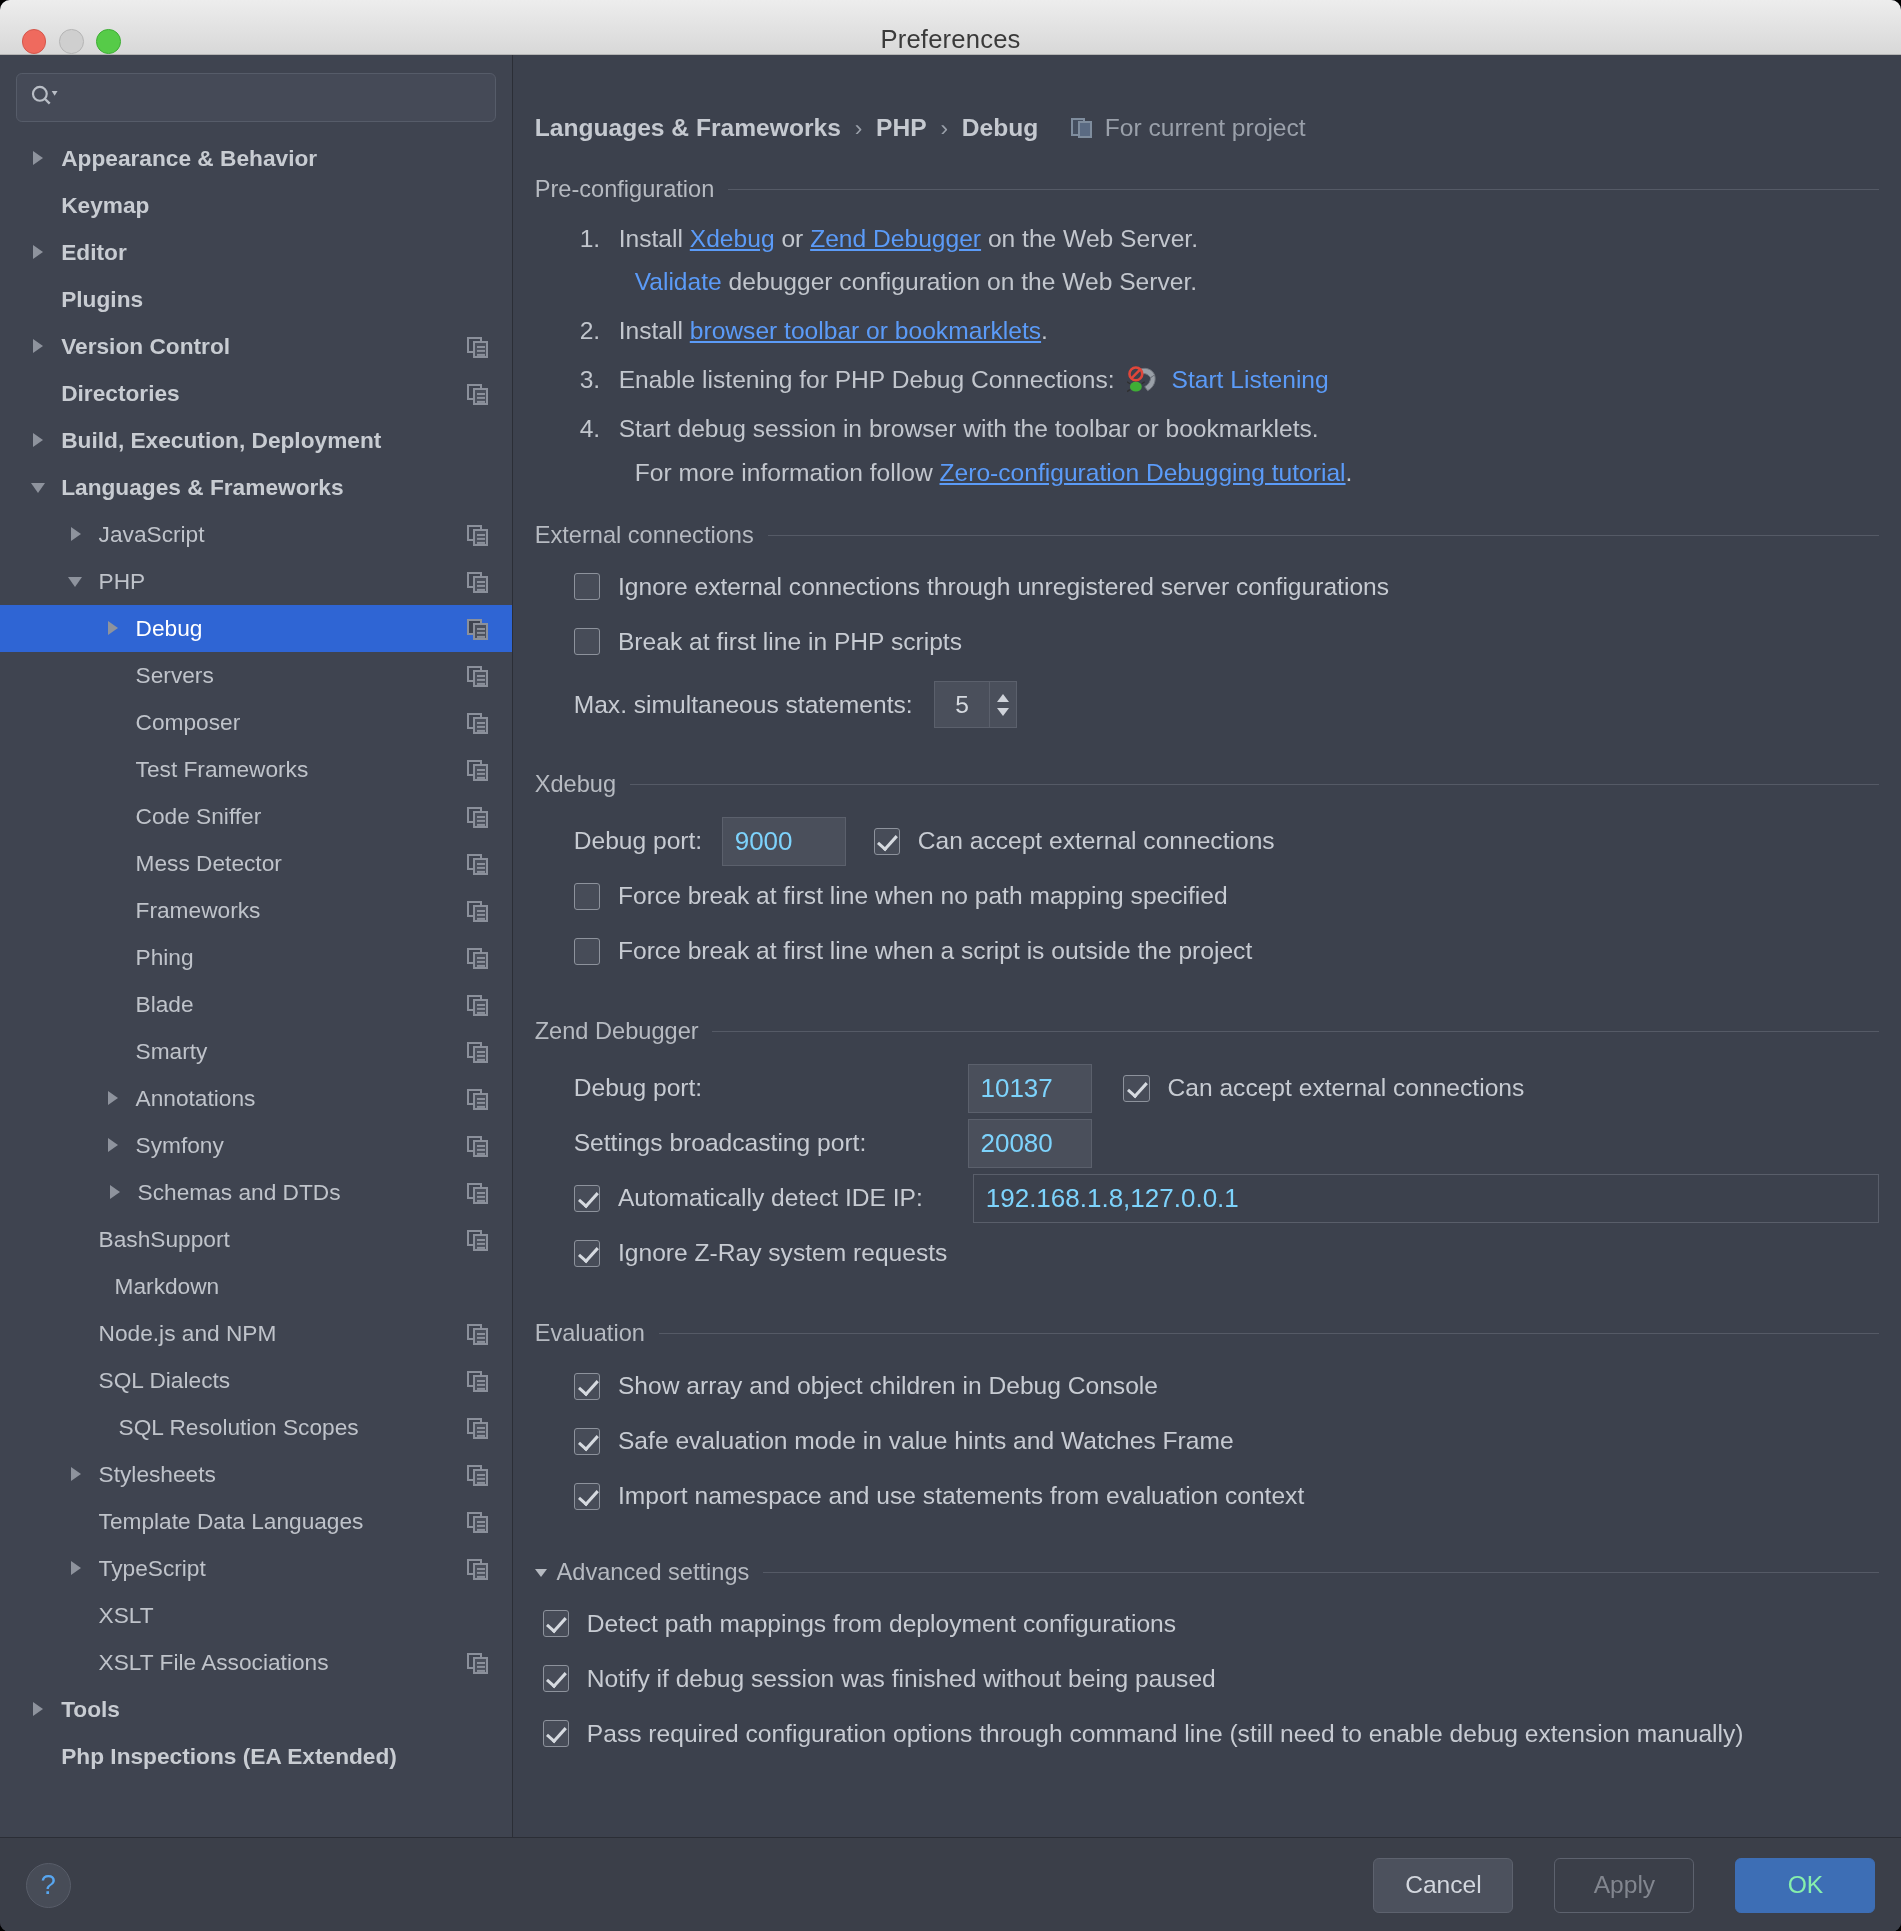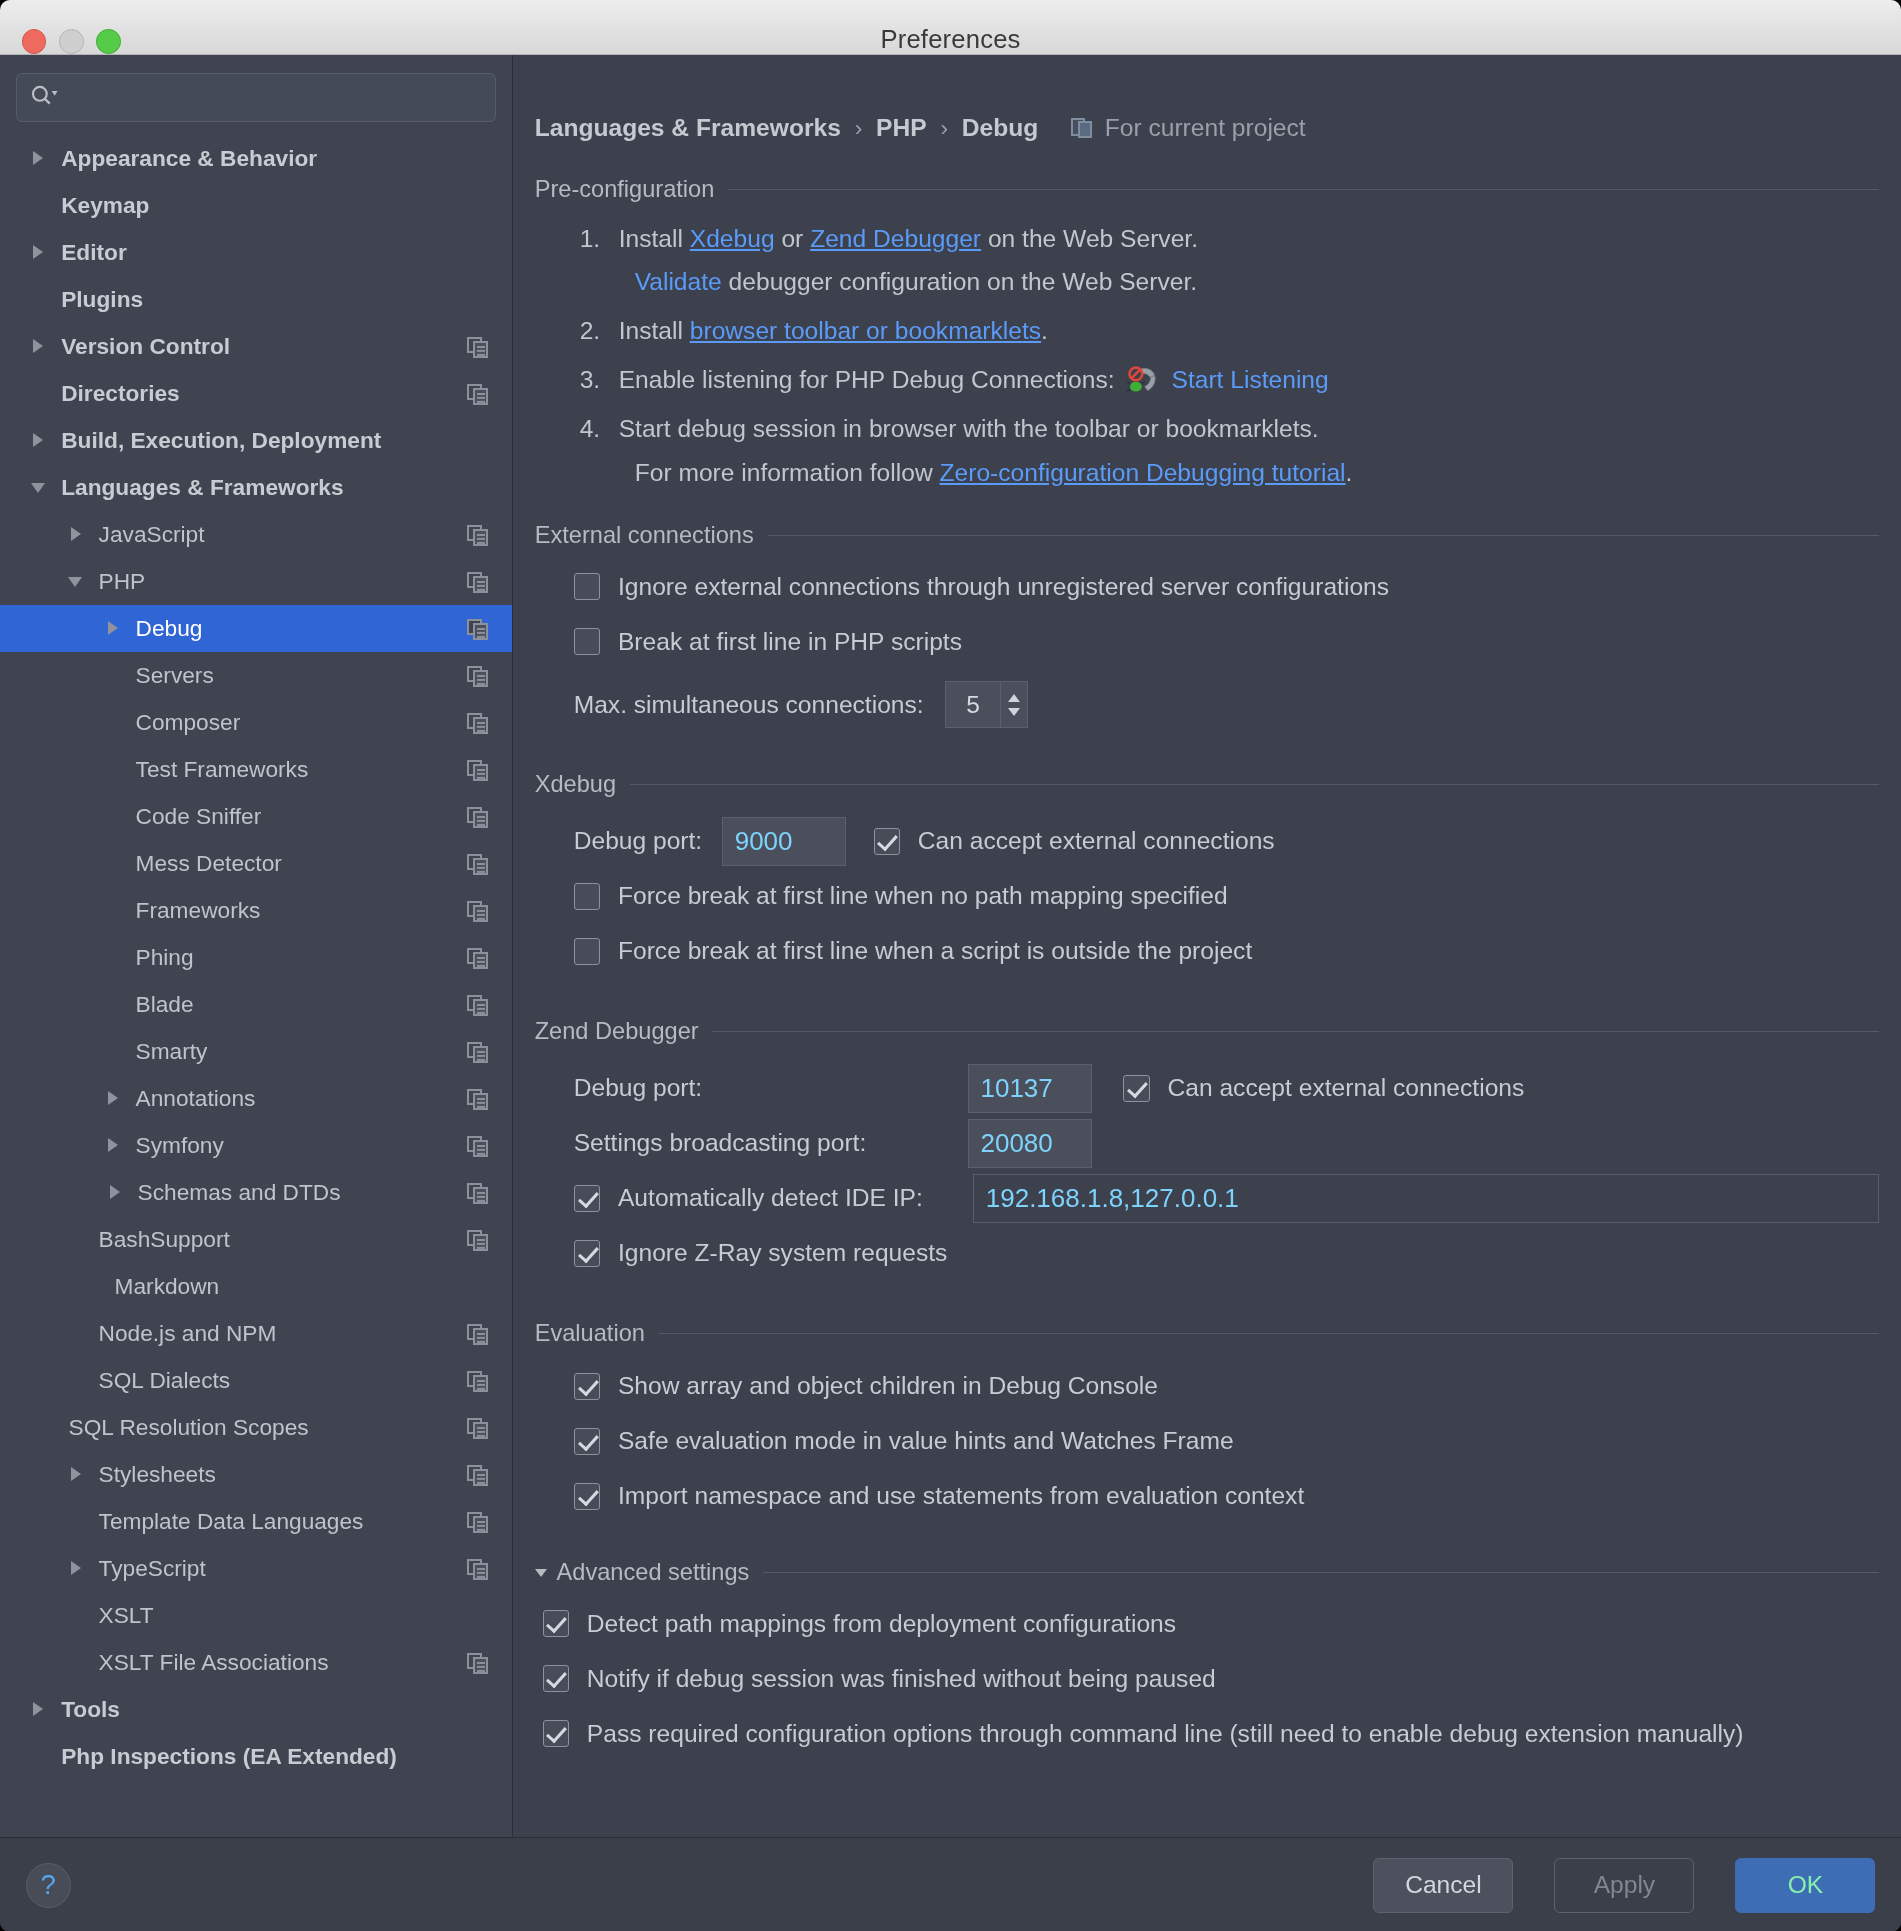--- a/index.html
+++ b/index.html
@@ -440,21 +440,21 @@
             </span>
           </div>
           <div class="tree-row" style="padding-left: 67px;">
             <span class="arrow none"></span>
             <span class="tree-label">SQL Dialects</span>
             <span class="copy-badge">
               <i></i>
               <b></b>
             </span>
           </div>
-          <div class="tree-row" style="padding-left: 37px;">
+          <div class="tree-row" style="padding-left: 87px;">
             <span class="arrow none"></span>
             <span class="tree-label">SQL Resolution Scopes</span>
             <span class="copy-badge">
               <i></i>
               <b></b>
             </span>
           </div>
           <div class="tree-row" style="padding-left: 67px;">
             <span class="arrow right"></span>
             <span class="tree-label">Stylesheets</span>
@@ -584,21 +584,21 @@
 
         <div class="row indent">
           <span class="cb"></span>
           <span class="cb-label">Ignore external connections through unregistered server configurations</span>
         </div>
         <div class="row indent">
           <span class="cb"></span>
           <span class="cb-label">Break at first line in PHP scripts</span>
         </div>
         <div class="row indent" style="margin-top:7.9px">
-          <span class="field-label">Max. simultaneous connections:</span>
+          <span class="field-label">Max. simultaneous statements:</span>
           <span class="spin" style="margin-left:21.7px">
             <span class="val">5</span>
             <span class="arrows">
               <span class="up"></span>
               <span class="dn"></span>
             </span>
           </span>
         </div>
 
         <div class="group" style="margin-top:33px">

